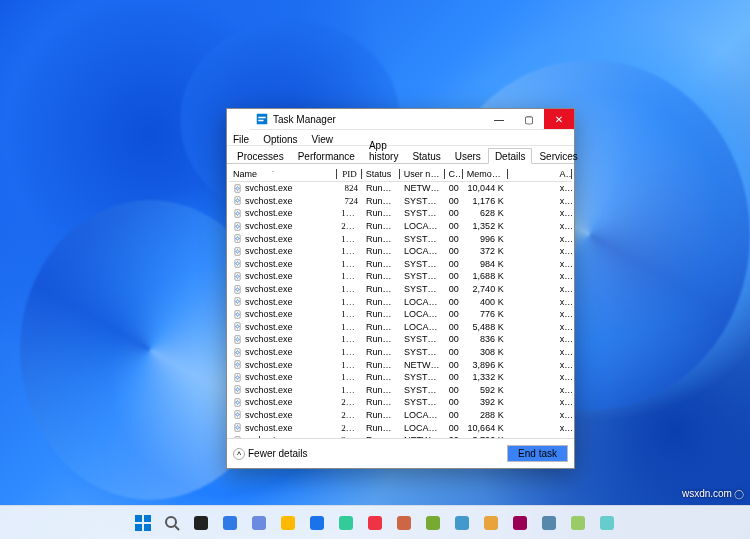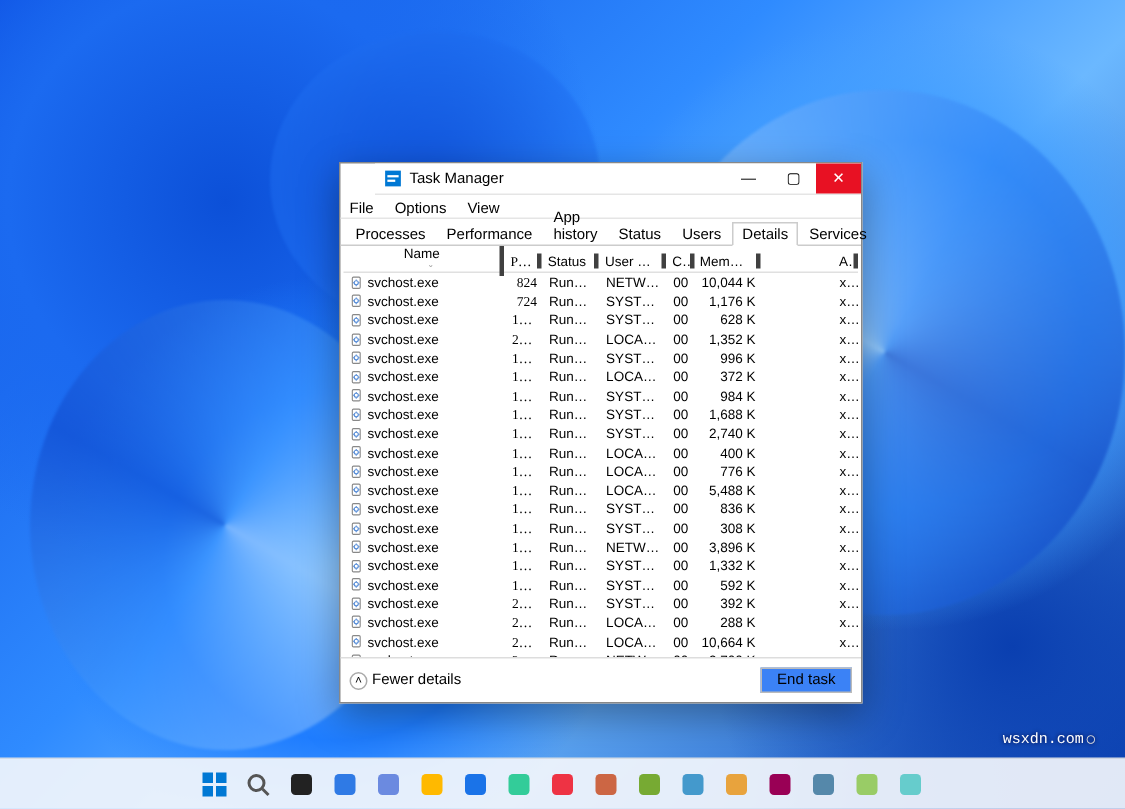--- a/index.html
+++ b/index.html
@@ -15,21 +15,21 @@
       linear-gradient(135deg, #0a4be0 0%, #2f8bff 40%, #6bb8ff 60%, #0a3fb0 100%);
   }
   
   .sw { position:absolute; border-radius:50%; filter: blur(1px); }
   .sw1{ left:430px; top:60px; width:320px; height:350px;
         background: conic-gradient(from 120deg,#0b3ec0,#2b7ff5,#9fd0ff,#2b7ff5,#0b3ec0); opacity:.55;}
   .sw2{ left:20px; top:200px; width:260px; height:300px;
         background: conic-gradient(from 300deg,#0b3ec0,#4aa0ff,#cfe6ff,#4aa0ff,#0b3ec0); opacity:.45;}
   .sw3{ left:180px; top:20px; width:220px; height:200px;
         background: radial-gradient(circle,#0942c8 0%,#1e6df0 70%); opacity:.5;}
-  .watermark { position:absolute; right:20px; bottom:40px; font-size:10px; color:#fff; text-shadow:0 0 3px #003; font-family: Liberation Mono, monospace;}
+  .watermark { position:absolute; right:6px; bottom:40px; font-size:10px; color:#fff; text-shadow:0 0 3px #003; font-family: Liberation Sans, sans-serif;}
   .wm-g { font-size:9px; color:#ddd; margin-left:2px;}
   
   .window {
     position: absolute; left: 226px; top: 108px; width: 349px; height: 361px;
     background: #fff; border: 1px solid #888; box-shadow: 0 8px 24px rgba(0,0,0,.35);
     display: flex; flex-direction: column; font-size: 10px; color:#000;
   }
   .titlebar { height: 21px; background: #fff; display:flex; align-items:center; border-bottom:1px solid #e5e5e5;margin-left:23px;}
   .titleicon { width:12px; height:12px; margin:0 5px 0 6px; }
   .title { flex:1; font-size:10px; }
@@ -37,21 +37,21 @@
   .winbtn { width:30px; display:flex; align-items:center; justify-content:center; font-size:10px; color:#000; }
   .winbtn.close { background:#e81123; color:#fff; }
   .menubar { height:16px; display:flex; align-items:flex-end; padding:0 4px; gap:10px; font-size:10px; border-bottom:1px solid #e5e5e5;}
   .menuitem { padding:0 2px; }
   .tabbar { height:18px; display:flex; align-items:flex-end; padding:0 3px; gap:0; font-size:10px; border-bottom:1px solid #ccc;}
   .tab { padding:2px 6px 1px 6px; border:1px solid transparent; position:relative; top:1px; }
   .tab.active { border:1px solid #ccc; border-bottom:1px solid #fff; background:#fff; }
   .content { flex:1; display:flex; flex-direction:column; overflow:hidden; padding:2px 2px 0 2px;}
   .header-row, .row { display:flex; font-size:9px; white-space:nowrap; }
   .header-row { border-bottom:1px solid #e0e0e0; color:#000; height:16px; align-items:center;}
-  .header-row .cell { border-right:3px solid #404040; padding:0 4px; overflow:hidden; text-overflow:ellipsis;flex-direction:column;}
+  .header-row .cell { border-right:1px solid #404040; padding:0 4px; overflow:hidden; text-overflow:ellipsis;}
   .sortglyph { font-size:7px; color:#888; margin-left:12px;}
   .rows { flex:1; overflow:hidden;}
   .row { height:12.6px; align-items:center; }
   .cell { padding:0 4px; overflow:hidden; text-overflow:ellipsis;}
   .c-name{ width:128px; display:flex; align-items:center; gap:3px;}
   .c-pid{ width:28px; text-align:right;font-family:Liberation Serif, serif;}
   .c-status{ width:44px;}
   .c-user{ width:52px;text-align:right;}
   .c-cpu{ width:20px; }
   .c-mem{ width:52px; text-align:right;}

